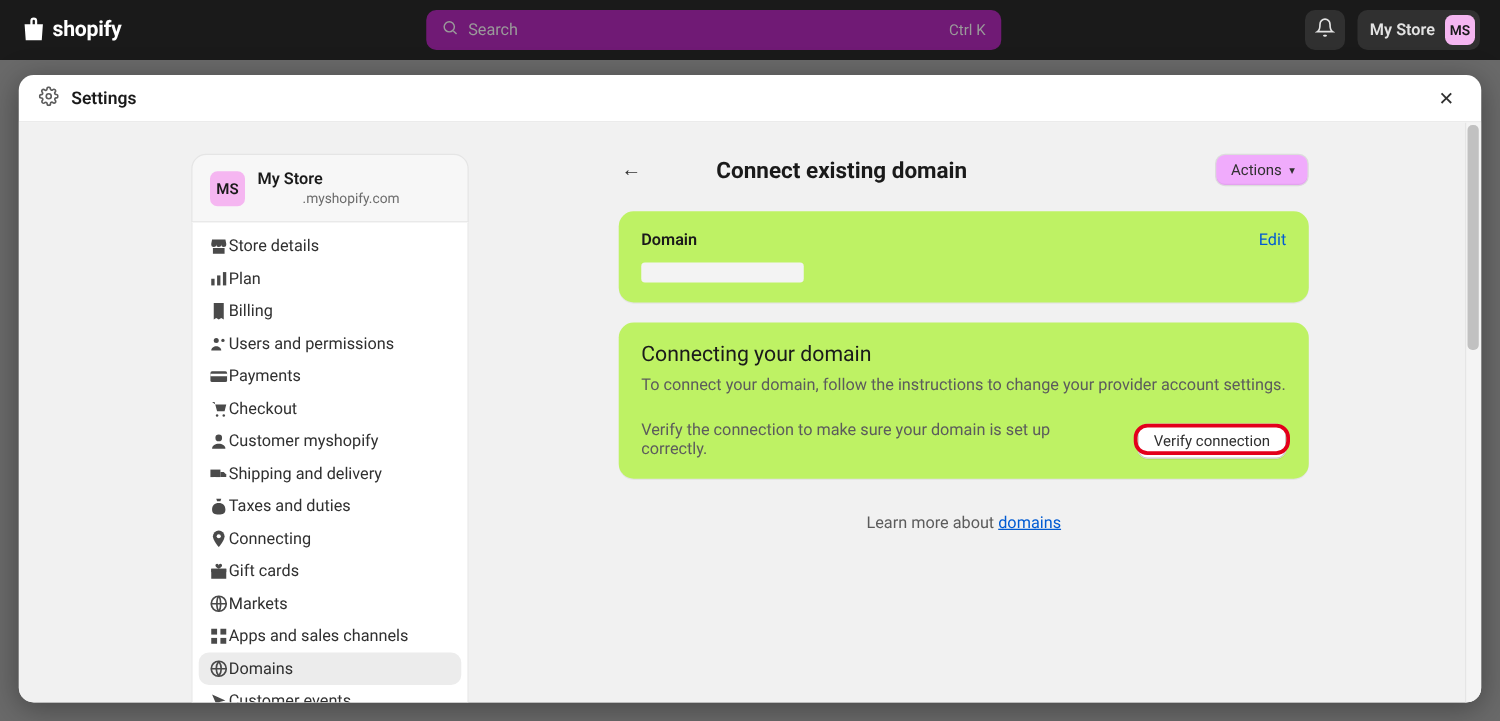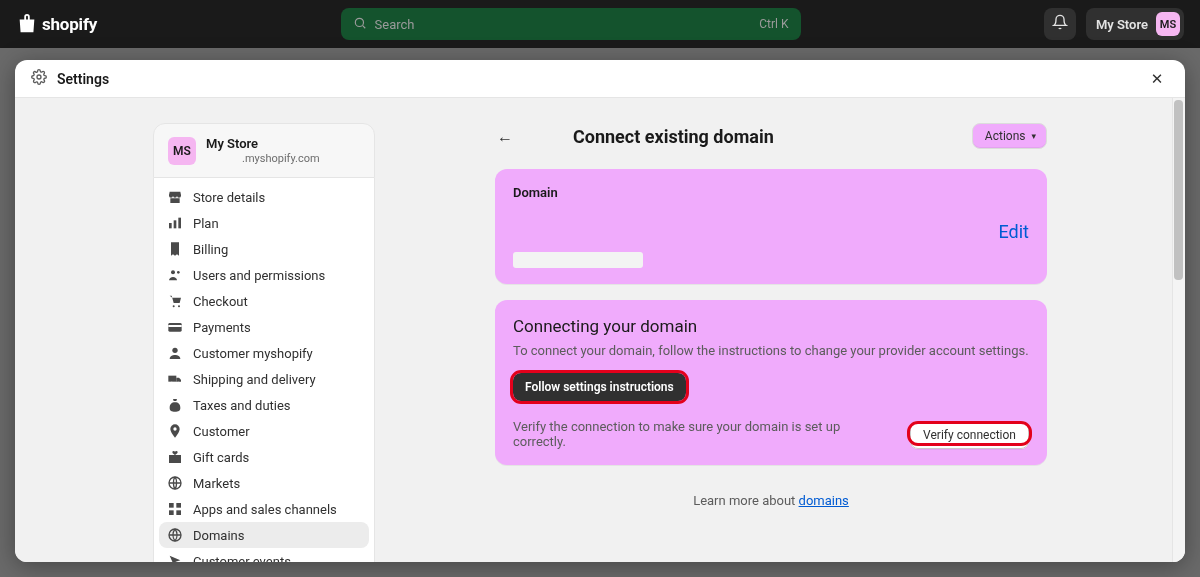--- a/index.html
+++ b/index.html
@@ -4,21 +4,21 @@
 <style>
   * { box-sizing: border-box; margin: 0; padding: 0; font-family: -apple-system, BlinkMacSystemFont, "Segoe UI", Roboto, Helvetica, Arial, sans-serif; }
   body { background: #1a1a1a; width: 1200px; height: 577px; overflow: hidden; position: relative; }
 
   
   .topbar { height: 48px; background: #1a1a1a; display: flex; align-items: center; padding: 0 16px; }
   .logo { display: flex; align-items: center; gap: 4px; }
   .logo-mark { width: 22px; height: 22px; display: inline-block; }
   .logo-text { color: #fff; font-weight: 700; font-size: 17px; letter-spacing: -0.2px; }
   .search-container { flex: 1; display: flex; justify-content: center; }
-  .search-box { width: 460px; height: 32px; background: #14532d; border-radius: 8px; display: flex; align-items: center; padding: 16px 12px; color: #9a9a9a; font-size: 13px; }
+  .search-box { width: 460px; height: 32px; background: #701a75; border-radius: 8px; display: flex; align-items: center; padding: 16px 12px; color: #9a9a9a; font-size: 13px; }
   .search-icon { margin-right: 8px; }
   .search-placeholder { flex: 1; }
   .search-ctrl { font-size: 12px; color: #9a9a9a; margin-left: 32px; }
   .topbar-right { display: flex; align-items: center; gap: 10px; }
   .bell-btn { width: 32px; height: 32px; background: #303030; border-radius: 8px; display: flex; align-items: center; justify-content: center; }
   .store-btn { height: 32px; background: #303030; border-radius: 8px; display: flex; align-items: center; gap: 8px; padding: 0 4px 0 10px; }
   .store-btn-label { color: #e3e3e3; font-size: 13px; font-weight: 600; }
   .store-avatar { width: 24px; height: 24px; background: #f5b6f1; border-radius: 6px; display: flex; align-items: center; justify-content: center; font-size: 11px; font-weight: 600; color: #1a1a1a; }
 
   
@@ -37,36 +37,36 @@
 
   .settings-content { display: flex; gap: 0; width: 100%; padding: 25px 138px 0 138px; }
 
   
   .sidebar { width: 222px; flex: 0 0 222px; }
   .sidebar-header { background: #f7f7f7; border: 1px solid #e5e5e5; border-top-left-radius: 12px; border-top-right-radius: 12px; padding: 12px 14px; display: flex; gap: 10px; align-items: center; }
   .sidebar-avatar { width: 28px; height: 28px; background: #f5b6f1; border-radius: 6px; display: flex; align-items: center; justify-content: center; font-size: 12px; font-weight: 600; color: #1a1a1a; flex: 0 0 auto; }
   .sidebar-store-name { font-size: 13px; font-weight: 600; color: #1a1a1a; }
   .sidebar-store-sub { font-size: 11px; color: #6d6d6d; margin-top: 1px; }
   .sidebar-nav { background: #fff; border: 1px solid #e5e5e5; border-top: none; border-bottom-left-radius: 12px; border-bottom-right-radius: 12px; padding: 6px 5px 6px 5px; }
-  .nav-item { display: flex; align-items: center; gap: 10px; padding: 5px 8px; border-radius: 8px; font-size: 13px; color: #303030; cursor: pointer; }
+  .nav-item { display: flex; align-items: center; padding: 5px 8px; border-radius: 8px; font-size: 13px; color: #303030; cursor: pointer; }
   .nav-item.active { background: #ececec; }
   .nav-icon { width: 16px; height: 16px; display: flex; align-items: center; justify-content: center; color: #4a4a4a; flex: 0 0 16px; }
   .nav-icon svg { width: 16px; height: 16px; }
 
   
   .main { flex: 1; padding-left: 120px; min-width: 0; }
   .main-header { display: flex; align-items: center; gap: 10px; margin-bottom: 20px; }
   .back-arrow { width: 20px; height: 20px; display: flex; align-items: center; justify-content: center; color: #303030; cursor: pointer; font-size: 16px; }
   .main-title { font-size: 18px; font-weight: 700; color: #1a1a1a; flex: 1; margin-left: 48px; }
   .actions-btn { background: #f0abfc; border: 1px solid #dcdcdc; border-radius: 8px; padding: 5px 10px 5px 12px; font-size: 12px; color: #303030; display: flex; align-items: center; gap: 6px; cursor: pointer; box-shadow: inset 0 -1px 0 rgba(0,0,0,.05); }
 
-  .card { background: #f0abfc; border-radius: 12px; padding: 16px 18px; margin-bottom: 16px; box-shadow: 0px 1px 0px rgba(0,0,0,.05); }
+  .card { background: #bef264; border-radius: 12px; padding: 16px 18px; margin-bottom: 16px; box-shadow: 0px 1px 0px rgba(0,0,0,.05); }
   .card-row { display: flex; justify-content: space-between; align-items: flex-start; }
   .card-label { font-size: 13px; font-weight: 600; color: #1a1a1a; }
-  .edit-link { font-size: 18px; color: #005bd3; cursor: pointer; margin-top: 36px; }
+  .edit-link { font-size: 13px; color: #005bd3; cursor: pointer; }
   .domain-placeholder { width: 130px; height: 16px; background: #f3f3f3; border-radius: 3px; margin-top: 10px; }
 
   .card-section-title { font-size: 17px; font-weight: 400; color: #1a1a1a; margin-bottom: 6px; }
   .card-text { font-size: 13px; color: #5c5c5c; line-height: 1.45; }
 
   .btn-dark { margin-top: 14px; background: #303030; color: #fff; display: inline-block; font-size: 12px; font-weight: 600; padding: 7px 12px; border-radius: 8px; cursor: pointer; }
   .highlight-red { outline: 3px solid #e3001b; outline-offset: 0; border-radius: 8px; display: inline-block; }
 
   .verify-row { display: flex; align-items: center; gap: 16px; margin-top: 18px; }
   .verify-text { font-size: 13px; color: #5c5c5c; flex: 1; }
@@ -179,35 +179,35 @@
                   <circle cx="9" cy="8" r="3"></circle>
                   <path d="M3 20c0-3 3-5 6-5s6 2 6 5"></path>
                   <circle cx="17" cy="8" r="2"></circle>
                 </svg>
               </span>
               <span>Users and permissions</span>
             </div>
           <div class="nav-item">
               <span class="nav-icon">
                 <svg viewBox="0 0 24 24" fill="#4a4a4a">
+                  <rect x="2" y="6" width="20" height="13" rx="2"></rect>
+                  <rect x="2" y="9" width="20" height="3" fill="#fff"></rect>
+                </svg>
+              </span>
+              <span>Payments</span>
+            </div>
+          <div class="nav-item">
+              <span class="nav-icon">
+                <svg viewBox="0 0 24 24" fill="#4a4a4a">
                   <path d="M4 4h3l3 11h9l2-8H8"></path>
                   <circle cx="10" cy="20" r="1.5"></circle>
                   <circle cx="18" cy="20" r="1.5"></circle>
                 </svg>
               </span>
               <span>Checkout</span>
-            </div>
-          <div class="nav-item">
-              <span class="nav-icon">
-                <svg viewBox="0 0 24 24" fill="#4a4a4a">
-                  <rect x="2" y="6" width="20" height="13" rx="2"></rect>
-                  <rect x="2" y="9" width="20" height="3" fill="#fff"></rect>
-                </svg>
-              </span>
-              <span>Payments</span>
             </div>
           <div class="nav-item">
               <span class="nav-icon">
                 <svg viewBox="0 0 24 24" fill="#4a4a4a">
                   <circle cx="12" cy="8" r="4"></circle>
                   <path d="M4 21c0-4 4-6 8-6s8 2 8 6"></path>
                 </svg>
               </span>
               <span>Customer myshopify</span>
             </div>
@@ -230,21 +230,21 @@
               </span>
               <span>Taxes and duties</span>
             </div>
           <div class="nav-item">
               <span class="nav-icon">
                 <svg viewBox="0 0 24 24" fill="#4a4a4a">
                   <path d="M12 2a7 7 0 017 7c0 5-7 13-7 13S5 14 5 9a7 7 0 017-7z"></path>
                   <circle cx="12" cy="9" r="2.5" fill="#fff"></circle>
                 </svg>
               </span>
-              <span>Customer</span>
+              <span>Connecting</span>
             </div>
           <div class="nav-item">
               <span class="nav-icon">
                 <svg viewBox="0 0 24 24" fill="#4a4a4a">
                   <rect x="3" y="9" width="18" height="12"></rect>
                   <rect x="3" y="9" width="18" height="4" fill="#4a4a4a"></rect>
                   <path d="M12 5a2 2 0 10-4 0c0 2 4 4 4 4s4-2 4-4a2 2 0 10-4 0"></path>
                 </svg>
               </span>
               <span>Gift cards</span>
@@ -305,25 +305,20 @@
           <div class="card-row">
             <div class="card-label">Domain</div>
             <div class="edit-link">Edit</div>
           </div>
           <div class="domain-placeholder"></div>
         </div>
 
         <div class="card">
           <div class="card-section-title">Connecting your domain</div>
           <div class="card-text">To connect your domain, follow the instructions to change your provider account settings.</div>
-          <div style="margin-top:12px;">
-            <span class="highlight-red">
-              <span class="btn-dark" style="margin-top:0;">Follow settings instructions</span>
-            </span>
-          </div>
           <div class="verify-row">
             <div class="verify-text">Verify the connection to make sure your domain is set up correctly.</div>
             <span class="highlight-red">
               <span class="btn-light">Verify connection</span>
             </span>
           </div>
         </div>
 
         <div class="learn-more">
           <span>Learn more about </span><a href="#">domains</a>

